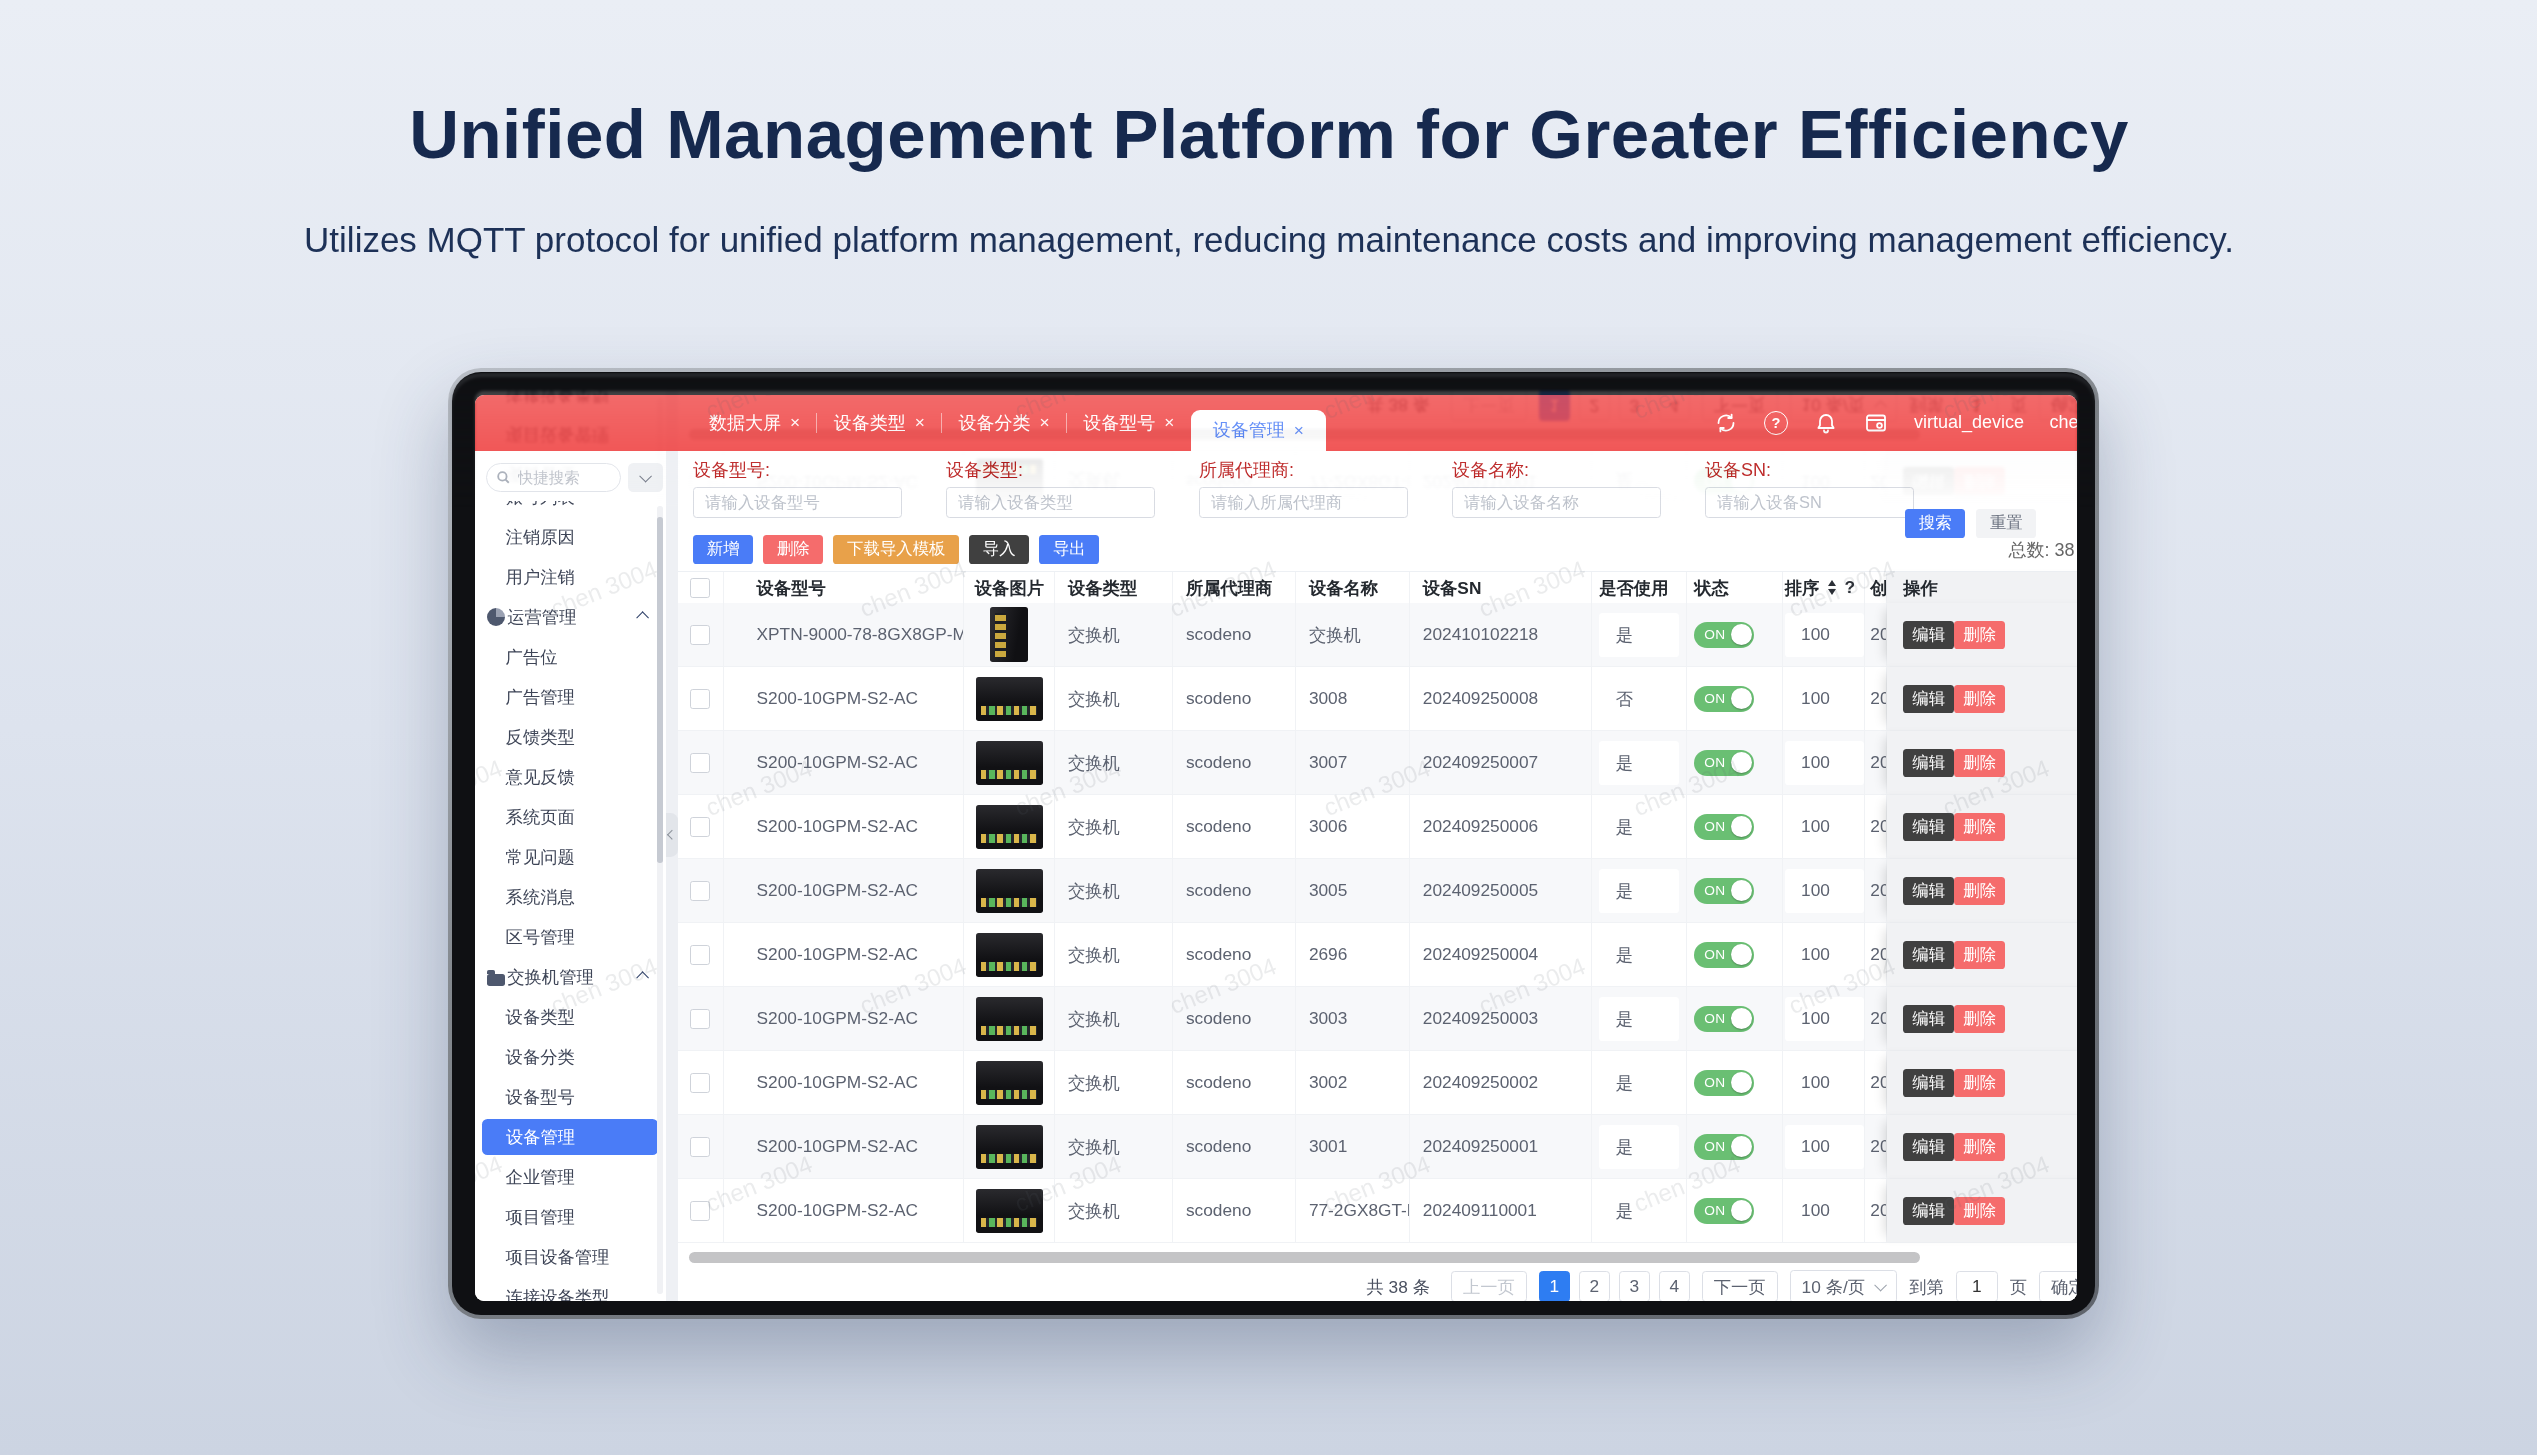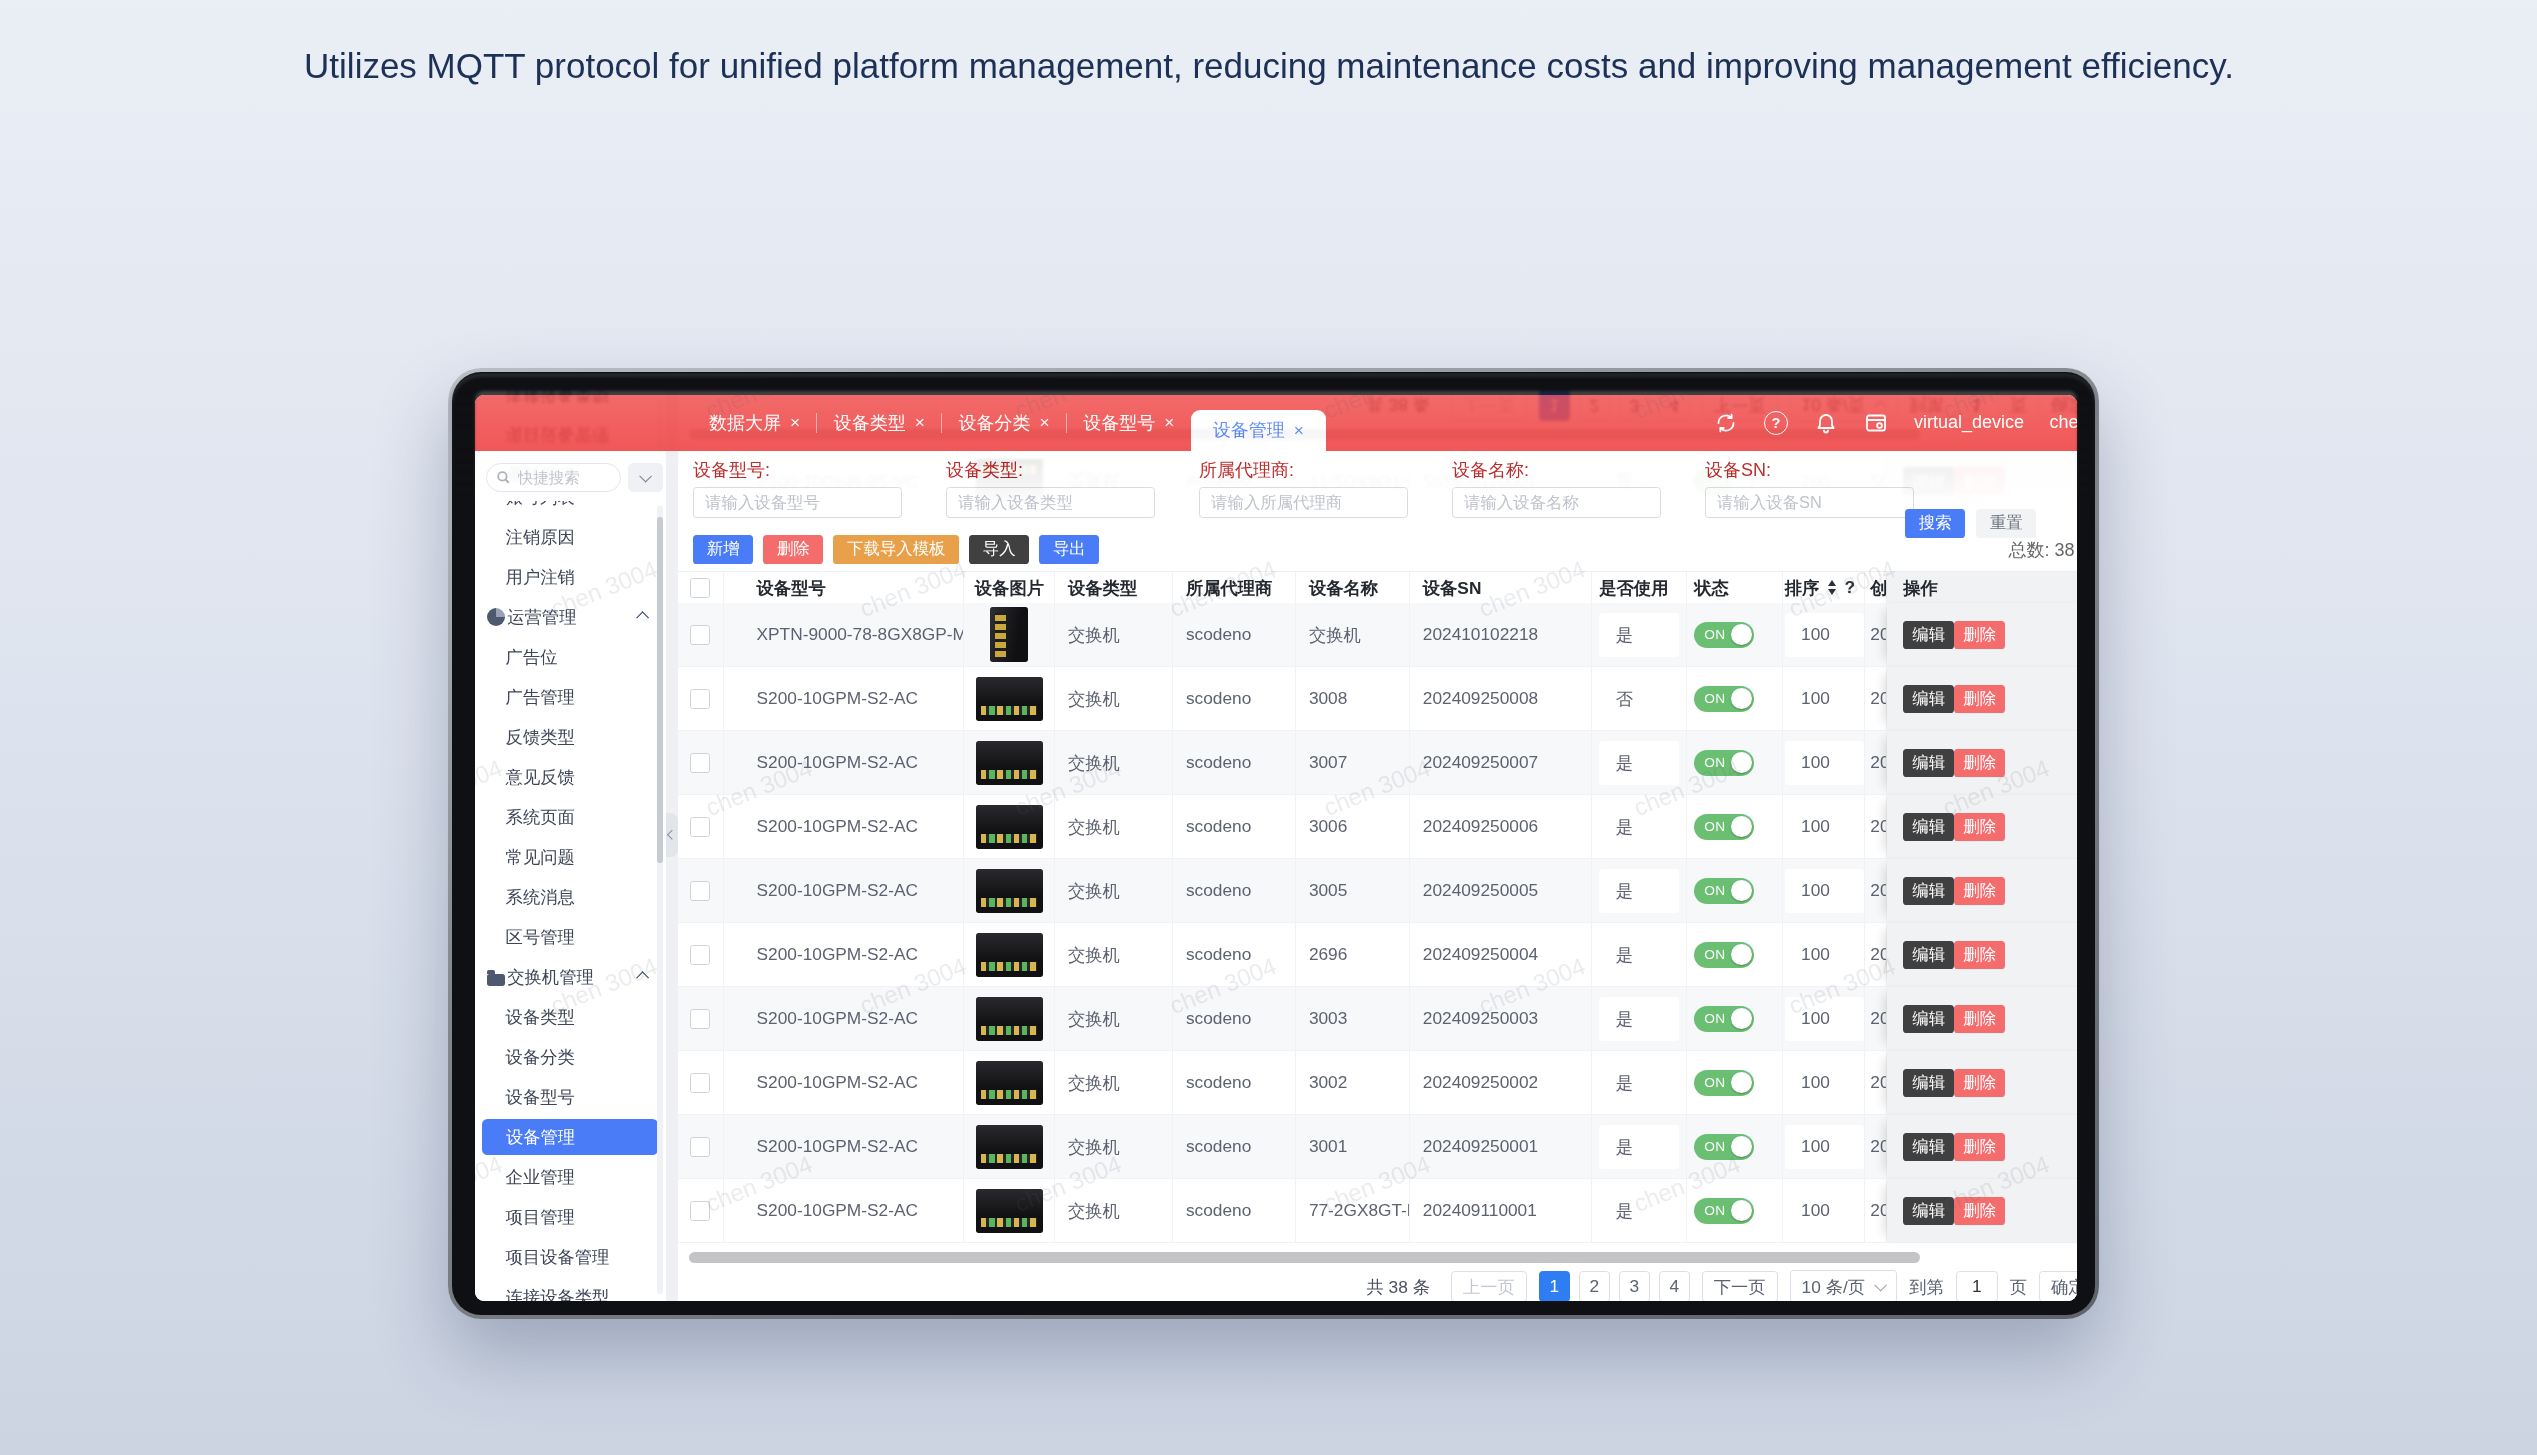--- a/index.html
+++ b/index.html
@@ -124,20 +124,21 @@
   .wm{position:absolute;font-size:24px;color:rgba(90,95,105,.12);transform:rotate(-22deg);white-space:nowrap}
   
   .reflection{top:1324px;transform:scaleY(-1);transform-origin:top;opacity:.32;filter:blur(1.4px);box-shadow:none;pointer-events:none;
     -webkit-mask-image:linear-gradient(to top,rgba(0,0,0,.75) 0,rgba(0,0,0,0) 137px);
     mask-image:linear-gradient(to top,rgba(0,0,0,.75) 0,rgba(0,0,0,0) 137px)}
 </style>
 </head>
 <body>
 
 <div class="stage">
+  <div class="hero-title">Unified Management Platform for Greater Efficiency</div>
   <div class="hero-sub">Utilizes MQTT protocol for unified platform management, reducing maintenance costs and improving management efficiency.</div>
 
   <div class="laptop">
     <div class="bezel">
       <div class="screen">
         <div class="app">
 
           <div class="topbar">
             <div class="tab-bar">
                 <div class="tab">

